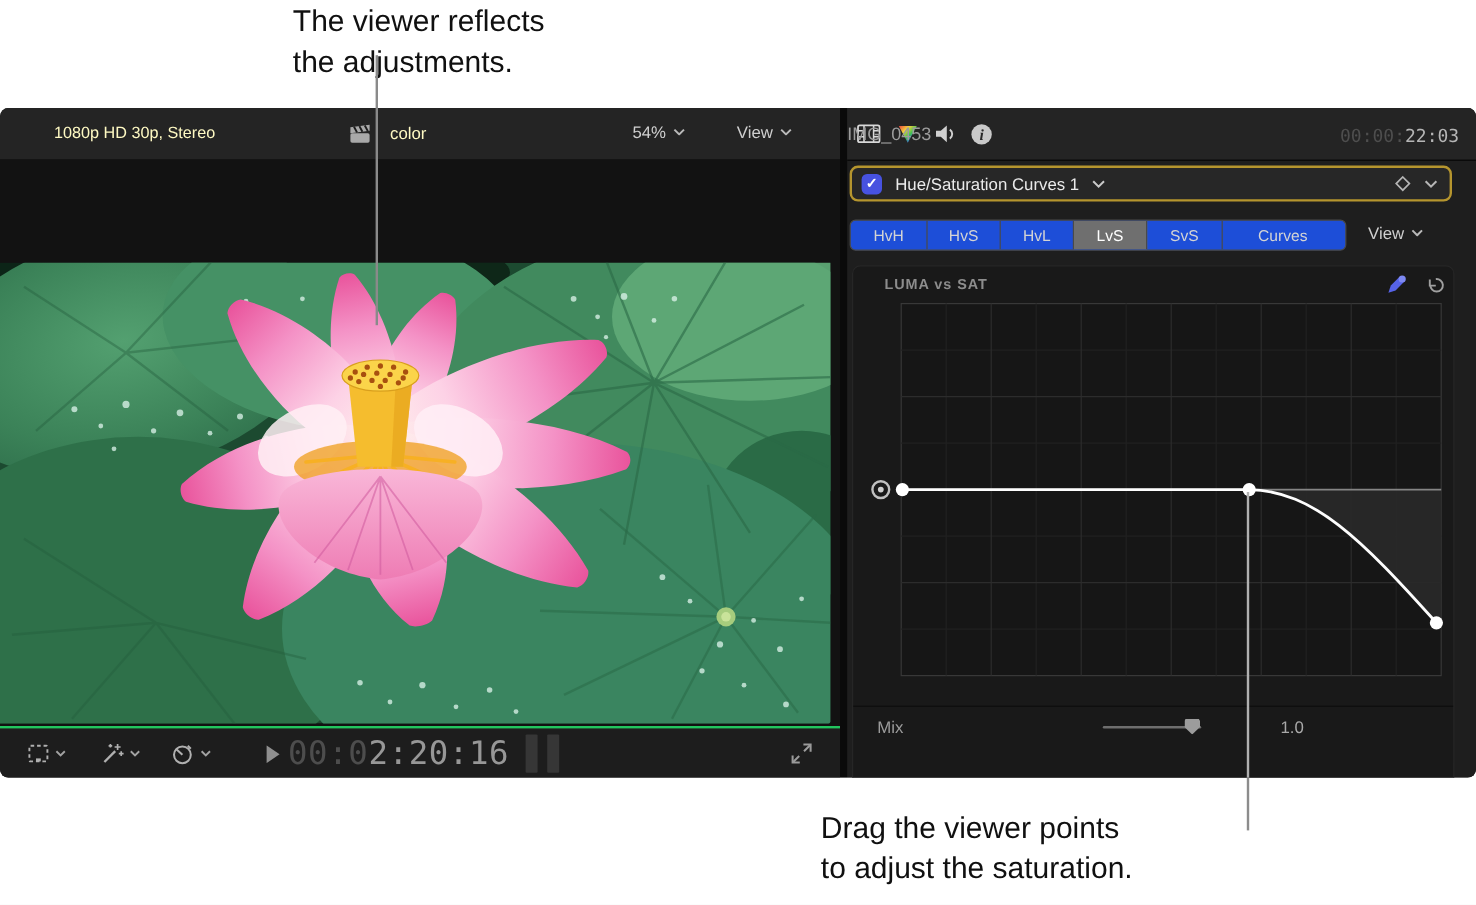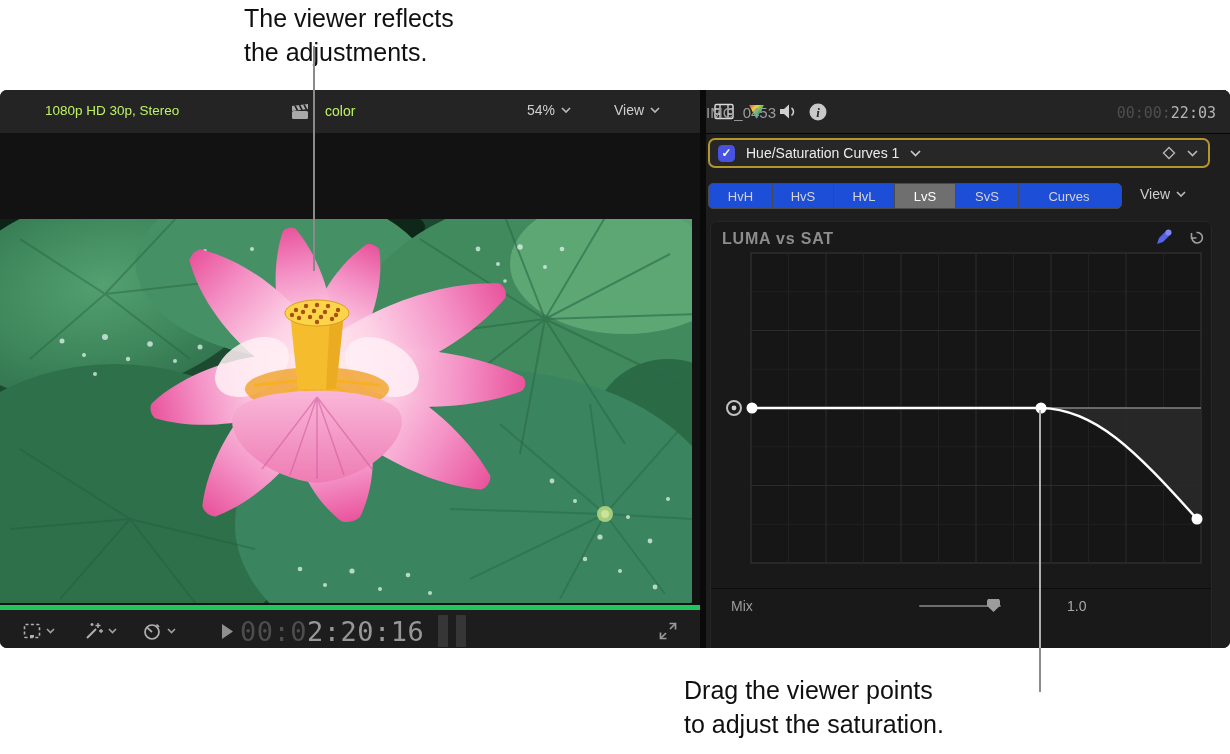--- a/index.html
+++ b/index.html
@@ -6,49 +6,49 @@
   #screen{position:relative;width:1230px;height:754px;background:#ffffff;overflow:hidden;
           font-family:"Liberation Sans",sans-serif;}
   .abs{position:absolute;}
   
   .annot{position:absolute;color:#101010;font-size:25px;line-height:34px;}
   .callout{position:absolute;width:2px;}
   
   #win{position:absolute;left:0;top:90px;width:1230px;height:558px;background:#101010;
        border-radius:7px;overflow:hidden;}
   .hdr{position:absolute;height:43px;background:#242424;border-bottom:1px solid #060606;}
-  .hdr-text{color:#bef264;font-size:13.5px;}
+  .hdr-text{color:#fef9c3;font-size:13.5px;}
   .menu-text{color:#cfcfcf;font-size:14px;display:inline-flex;align-items:center;gap:6px;}
   .tc-mono{font-family:"DejaVu Sans Mono",monospace;}
   
   #inspector{position:absolute;left:706px;top:0;width:524px;height:558px;background:#1e1e1e;}
   #effect-row{position:absolute;left:2px;top:48px;width:502px;height:30px;background:#272727;
               border:2px solid #b5952e;border-radius:7px;display:flex;align-items:center;
               padding:0 10px 0 8px;box-sizing:border-box;gap:11px;}
   #fx-check{width:17px;height:17px;background:#4752e0;border-radius:4.5px;color:#fff;
             font-size:12px;font-weight:bold;display:flex;align-items:center;justify-content:center;}
   #fx-name{color:#ebebeb;font-size:14px;}
   #tab-group{position:absolute;left:2px;top:93px;width:412px;height:24px;display:flex;
              border:1px solid #4a4a4a;border-radius:5px;overflow:hidden;background:#1d4ed8;}
   .seg{display:flex;align-items:center;justify-content:center;color:#d4d4d4;font-size:13px;
        border-right:1px solid #4a4a4a;box-sizing:border-box;}
   .seg:last-child{border-right:none;}
   .seg.selected{background:#6f6f6f;color:#ffffff;}
   #curve-panel{position:absolute;left:4px;top:131px;width:502px;height:491px;background:#191919;
                border-radius:7px;border:1px solid #262626;box-sizing:border-box;}
-  #curve-title{position:absolute;left:11px;top:8px;color:#8d8d8d;font-size:16px;font-weight:bold;
+  #curve-title{position:absolute;left:26px;top:8px;color:#8d8d8d;font-size:12px;font-weight:bold;
                letter-spacing:0.8px;}
   #mix-sep{position:absolute;left:0;top:366px;width:100%;height:1px;background:#0d0d0d;}
   #mix-row{position:absolute;left:0;top:367px;width:100%;height:34px;}
   .mix-text{color:#9b9b9b;font-size:14px;}
   #mix-thumb{position:absolute;width:13px;height:13px;background:#9c9c9c;
              clip-path:polygon(8% 0,92% 0,100% 14%,100% 52%,50% 100%,0 52%,0 14%);}
   
   #vtoolbar{position:absolute;left:0;top:515px;width:700px;height:43px;background:#1d1d1d;
-            border-top:5px solid #22c55e;}
+            border-top:2px solid #22c55e;}
   .tool-group{position:absolute;display:inline-flex;align-items:center;gap:4px;}
   .meter{position:absolute;width:10px;height:32px;top:5px;background:#363636;border-radius:1px;}
 </style>
 </head>
 <body>
 
 <div id="screen">
 
   <div class="annot" style="left:244px;top:1px;width:400px;">
     <div>The viewer reflects</div>

